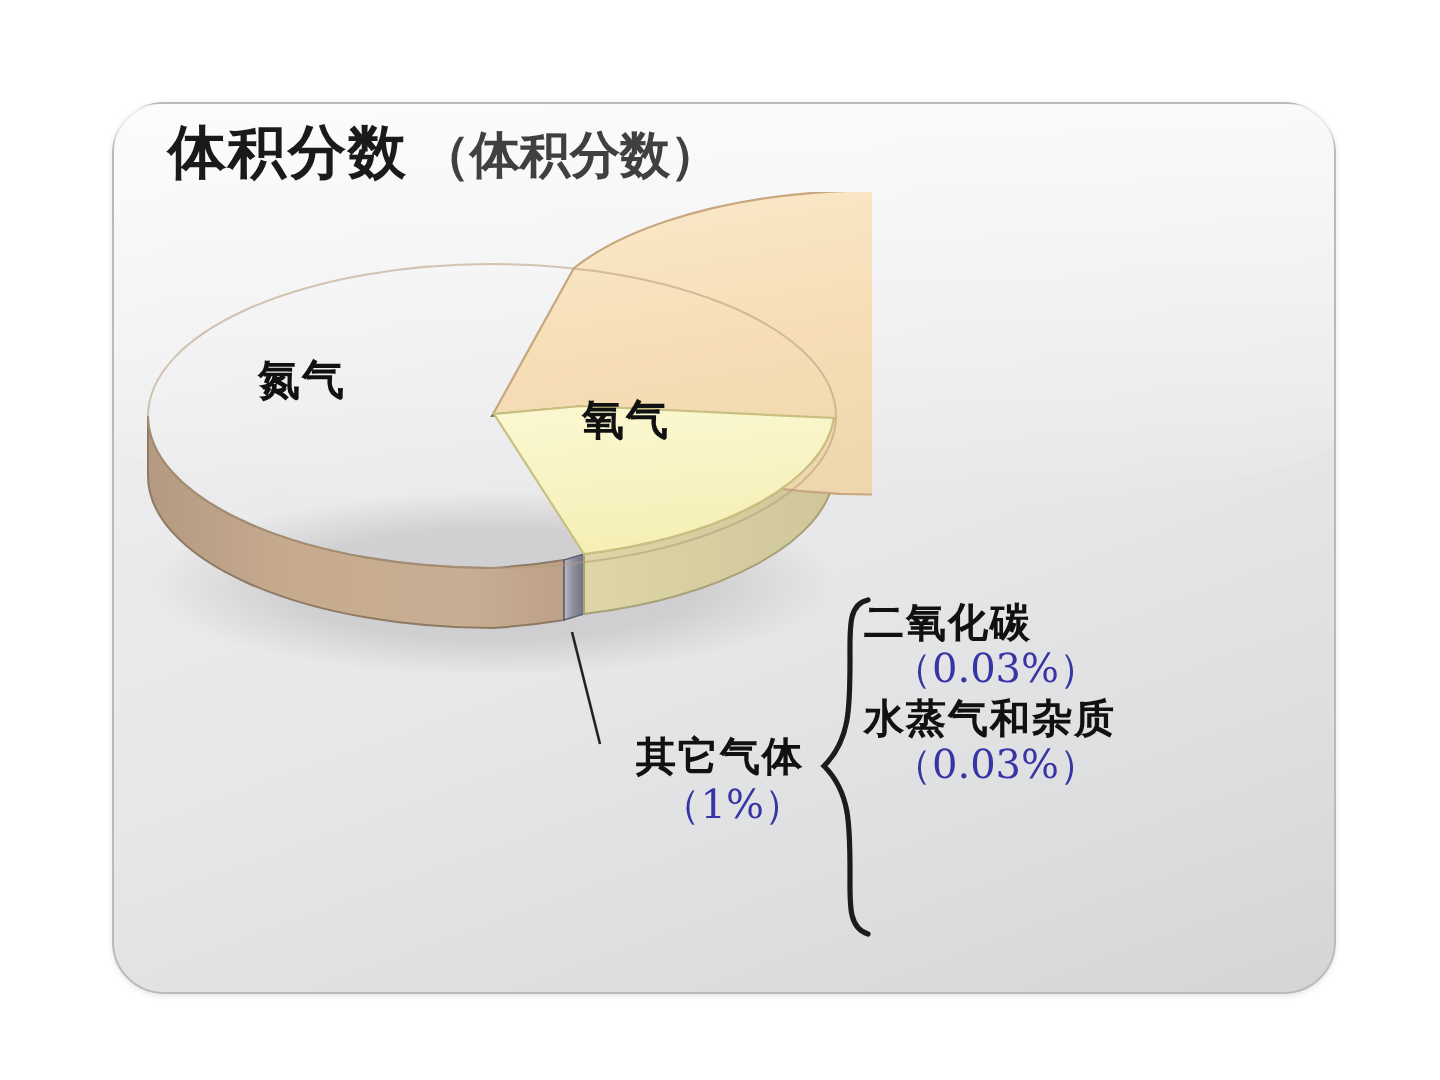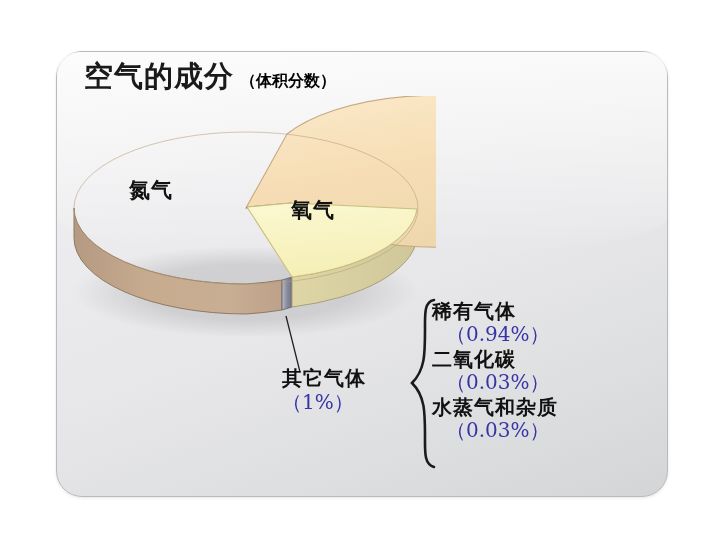--- a/index.html
+++ b/index.html
@@ -51,22 +51,22 @@
     line-height: 1;
   }
   .title-main {
     font-size: 29px;
     color: #1a1a1a;
     letter-spacing: 1px;
     font-family: "DejaVu Serif", "Liberation Serif", serif;
     font-weight: 700;
   }
   .title-sub {
-    font-size: 16px;
-    color: #000000;
+    font-size: 25px;
+    color: #404040;
     font-family: "DejaVu Serif", "Liberation Serif", serif;
     font-weight: 700;
     margin-left: 6px;
   }
 
   
   #pie-wrap {
     position: absolute;
     left: 56px;
     top: 96px;
@@ -97,21 +97,21 @@
 
   #label-n2 { left: 96px; top: 178px; width: 110px; }
   #label-o2 { left: 258px; top: 198px; width: 110px; }
 
   
   #label-other {
     position: absolute;
     left: 282px;
     top: 366px;
     width: 120px;
-    text-align: left;
+    text-align: right;
     line-height: 1.2;
     white-space: nowrap;
   }
   #label-other .cn { font-size: 20px; }
   #label-other .pct { font-size: 20px; }
 
   
   #breakdown {
     position: absolute;
     left: 432px;
@@ -139,21 +139,21 @@
 </head>
 <body>
 
 <div id="stage">
 
   <div id="panel">
     <div id="panel-gloss"></div>
   </div>
 
   <div id="title">
-    <span class="title-main">空气的成分</span><span class="title-sub">（体积分数）</span>
+    <span class="title-main">体积分数</span><span class="title-sub">（体积分数）</span>
   </div>
 
   <div id="pie-wrap">
     <svg width="380" height="240" viewBox="0 0 380 240">
       <defs>
         <linearGradient id="gN2top" x1="0" y1="0" x2="0.4" y2="1">
           <stop offset="0%" stop-color="#fbeacb"></stop>
           <stop offset="55%" stop-color="#f6ddb5"></stop>
           <stop offset="100%" stop-color="#eed7ad"></stop>
         </linearGradient>
@@ -236,24 +236,20 @@
 
   <svg class="brace" id="brace-big" width="34" height="176" viewBox="0 0 34 176">
     <path d="M 28 4
              C 18 6, 19 18, 19 34
              C 19 58, 19 74, 6 87
              C 19 100, 19 116, 19 140
              C 19 156, 18 168, 28 171" fill="none" stroke="#1b1b1b" stroke-width="2.6" stroke-linecap="round"></path>
   </svg>
 
   <div id="breakdown">
-    <div class="bd-item">
-      <span class="cn">稀有气体</span>
-      <span class="pct">（0.94%）</span>
-    </div>
     <div class="bd-item">
       <span class="cn">二氧化碳</span>
       <span class="pct">（0.03%）</span>
     </div>
     <div class="bd-item">
       <span class="cn">水蒸气和杂质</span>
       <span class="pct">（0.03%）</span>
     </div>
   </div>
 

